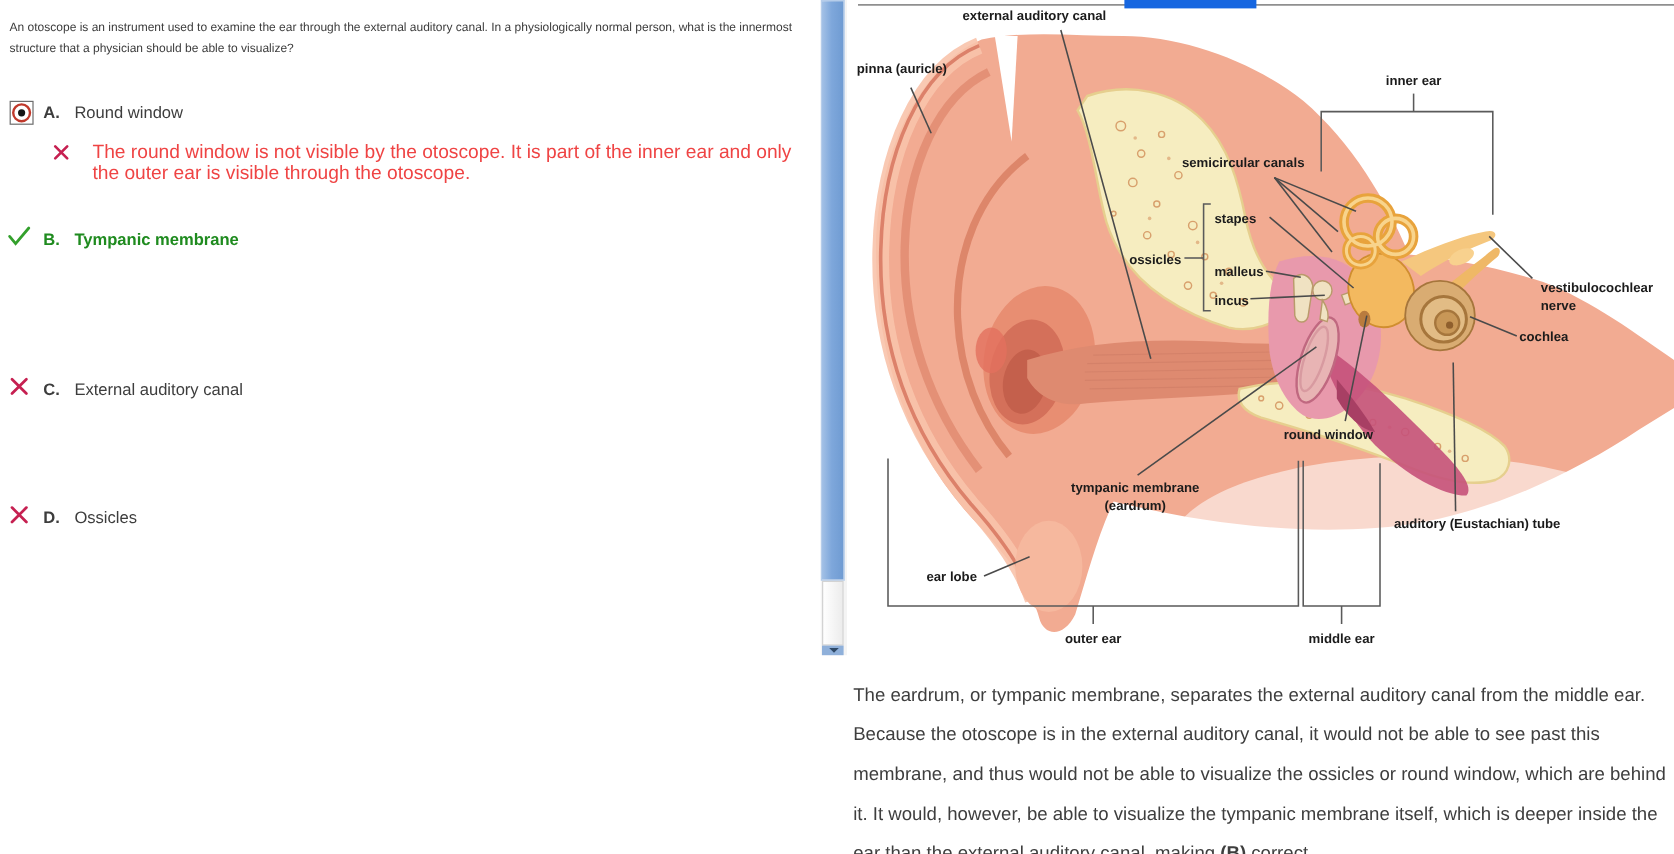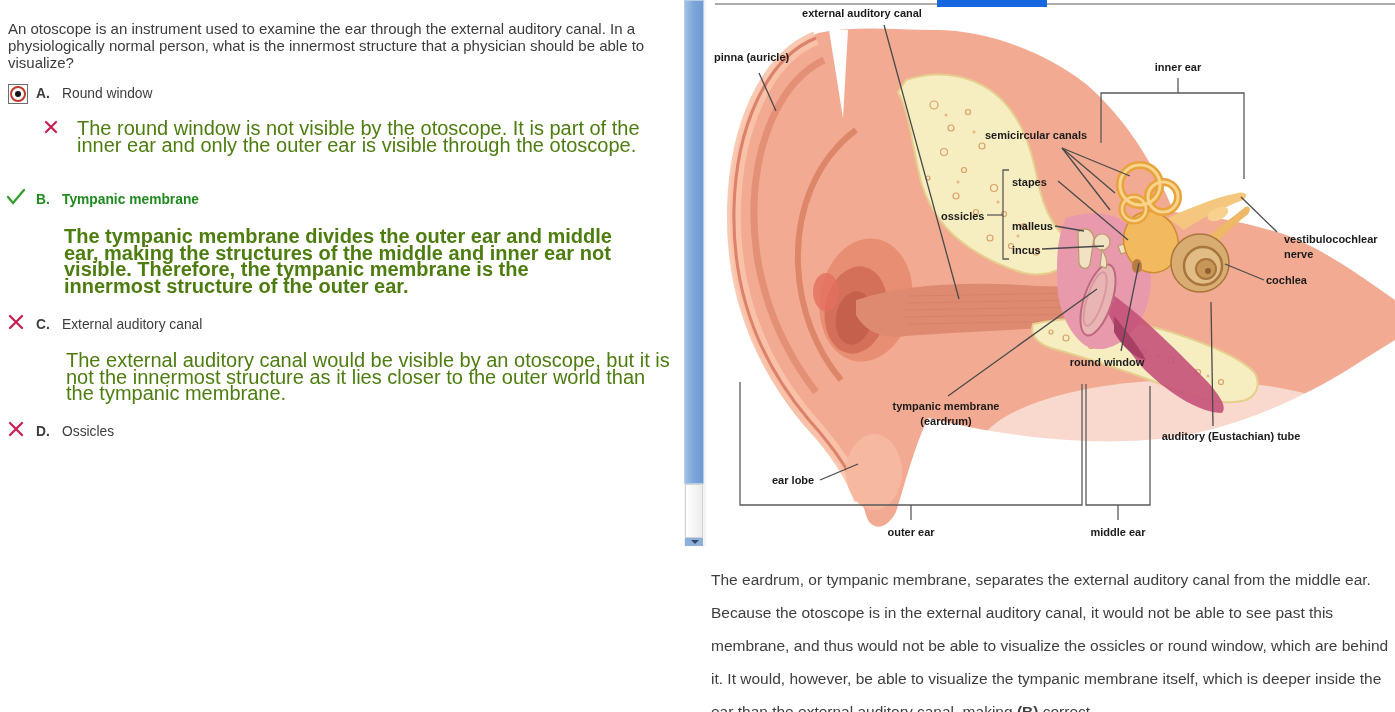--- a/index.html
+++ b/index.html
@@ -1,24 +1,24 @@
 <!DOCTYPE html>
 <html><head>
 <meta charset="utf-8">
 <style>
   html,body{margin:0;padding:0;background:#fff;}
   .app{position:relative;width:1395px;height:712px;background:#fff;overflow:hidden;
        font-family:"Liberation Sans","DejaVu Sans",sans-serif;color:#3d3d3d;}
   
   .qpanel{position:absolute;left:0;top:0;width:684px;height:712px;background:#fff;}
-  .question{position:absolute;left:8px;top:5px;width:668px;font-size:15px;line-height:17px;color:#3c3c3c;}
+  .question{position:absolute;left:8px;top:5px;width:668px;font-size:10px;line-height:17px;color:#3c3c3c;}
   .opt-row{position:absolute;left:0;height:22px;}
   .opt-letter{position:absolute;left:36px;top:0;font-weight:bold;font-size:13.8px;}
   .opt-label{position:absolute;left:62px;top:0;font-size:13.8px;white-space:nowrap;}
-  .opt-expl{position:absolute;font-size:20px;line-height:16.5px;color:#4d7c0f;}
+  .opt-expl{position:absolute;font-size:16px;line-height:16.5px;color:#ef4444;}
   .green{color:#1f8b1f;font-weight:bold;}
   .bold-expl{font-weight:bold;}
   .icon{position:absolute;}
   .radio-box{position:absolute;left:8px;width:20px;height:20px;border:1.5px solid #6d6d6d;
              background:#fff;box-sizing:border-box;display:flex;align-items:center;justify-content:center;}
   .radio-ring{width:12px;height:12px;border:2px solid #c0392b;border-radius:50%;
               display:flex;align-items:center;justify-content:center;}
   .radio-dot{width:6px;height:6px;background:#151515;border-radius:50%;}
   
   .scrollbar{position:absolute;left:684px;top:0;width:22px;height:546px;background:#f4f4f4;}
@@ -63,32 +63,30 @@
 
     <div class="opt-row" style="top:190px;">
       <span class="icon" style="left:6px;top:-2px;">
         <svg width="20" height="18">
             <path d="M2 9 L7 15 L18 2" stroke="#33a02c" stroke-width="2.3" fill="none" stroke-linecap="round"></path>
           </svg>
       </span>
       <span class="opt-letter green" style="top:2px;">B.</span>
       <span class="opt-label green" style="top:2px;">Tympanic membrane</span>
     </div>
-    <div class="opt-expl bold-expl" style="left:64px;top:228px;width:566px;">The tympanic membrane divides the outer ear and middle ear, making the structures of the middle and inner ear not visible. Therefore, the tympanic membrane is the innermost structure of the outer ear.</div>
 
     <div class="opt-row" style="top:315px;">
       <span class="icon" style="left:8px;top:-1px;">
         <svg width="16" height="16">
             <path d="M2 2 L14 14 M14 2 L2 14" stroke="#c62051" stroke-width="2.3" stroke-linecap="round"></path>
           </svg>
       </span>
       <span class="opt-letter" style="top:2px;">C.</span>
       <span class="opt-label" style="top:2px;">External auditory canal</span>
     </div>
-    <div class="opt-expl" style="left:66px;top:352px;width:612px;">The external auditory canal would be visible by an otoscope, but it is not the innermost structure as it lies closer to the outer world than the tympanic membrane.</div>
 
     <div class="opt-row" style="top:422px;">
       <span class="icon" style="left:8px;top:-1px;">
         <svg width="16" height="16">
             <path d="M2 2 L14 14 M14 2 L2 14" stroke="#c62051" stroke-width="2.3" stroke-linecap="round"></path>
           </svg>
       </span>
       <span class="opt-letter" style="top:2px;">D.</span>
       <span class="opt-label" style="top:2px;">Ossicles</span>
     </div>

